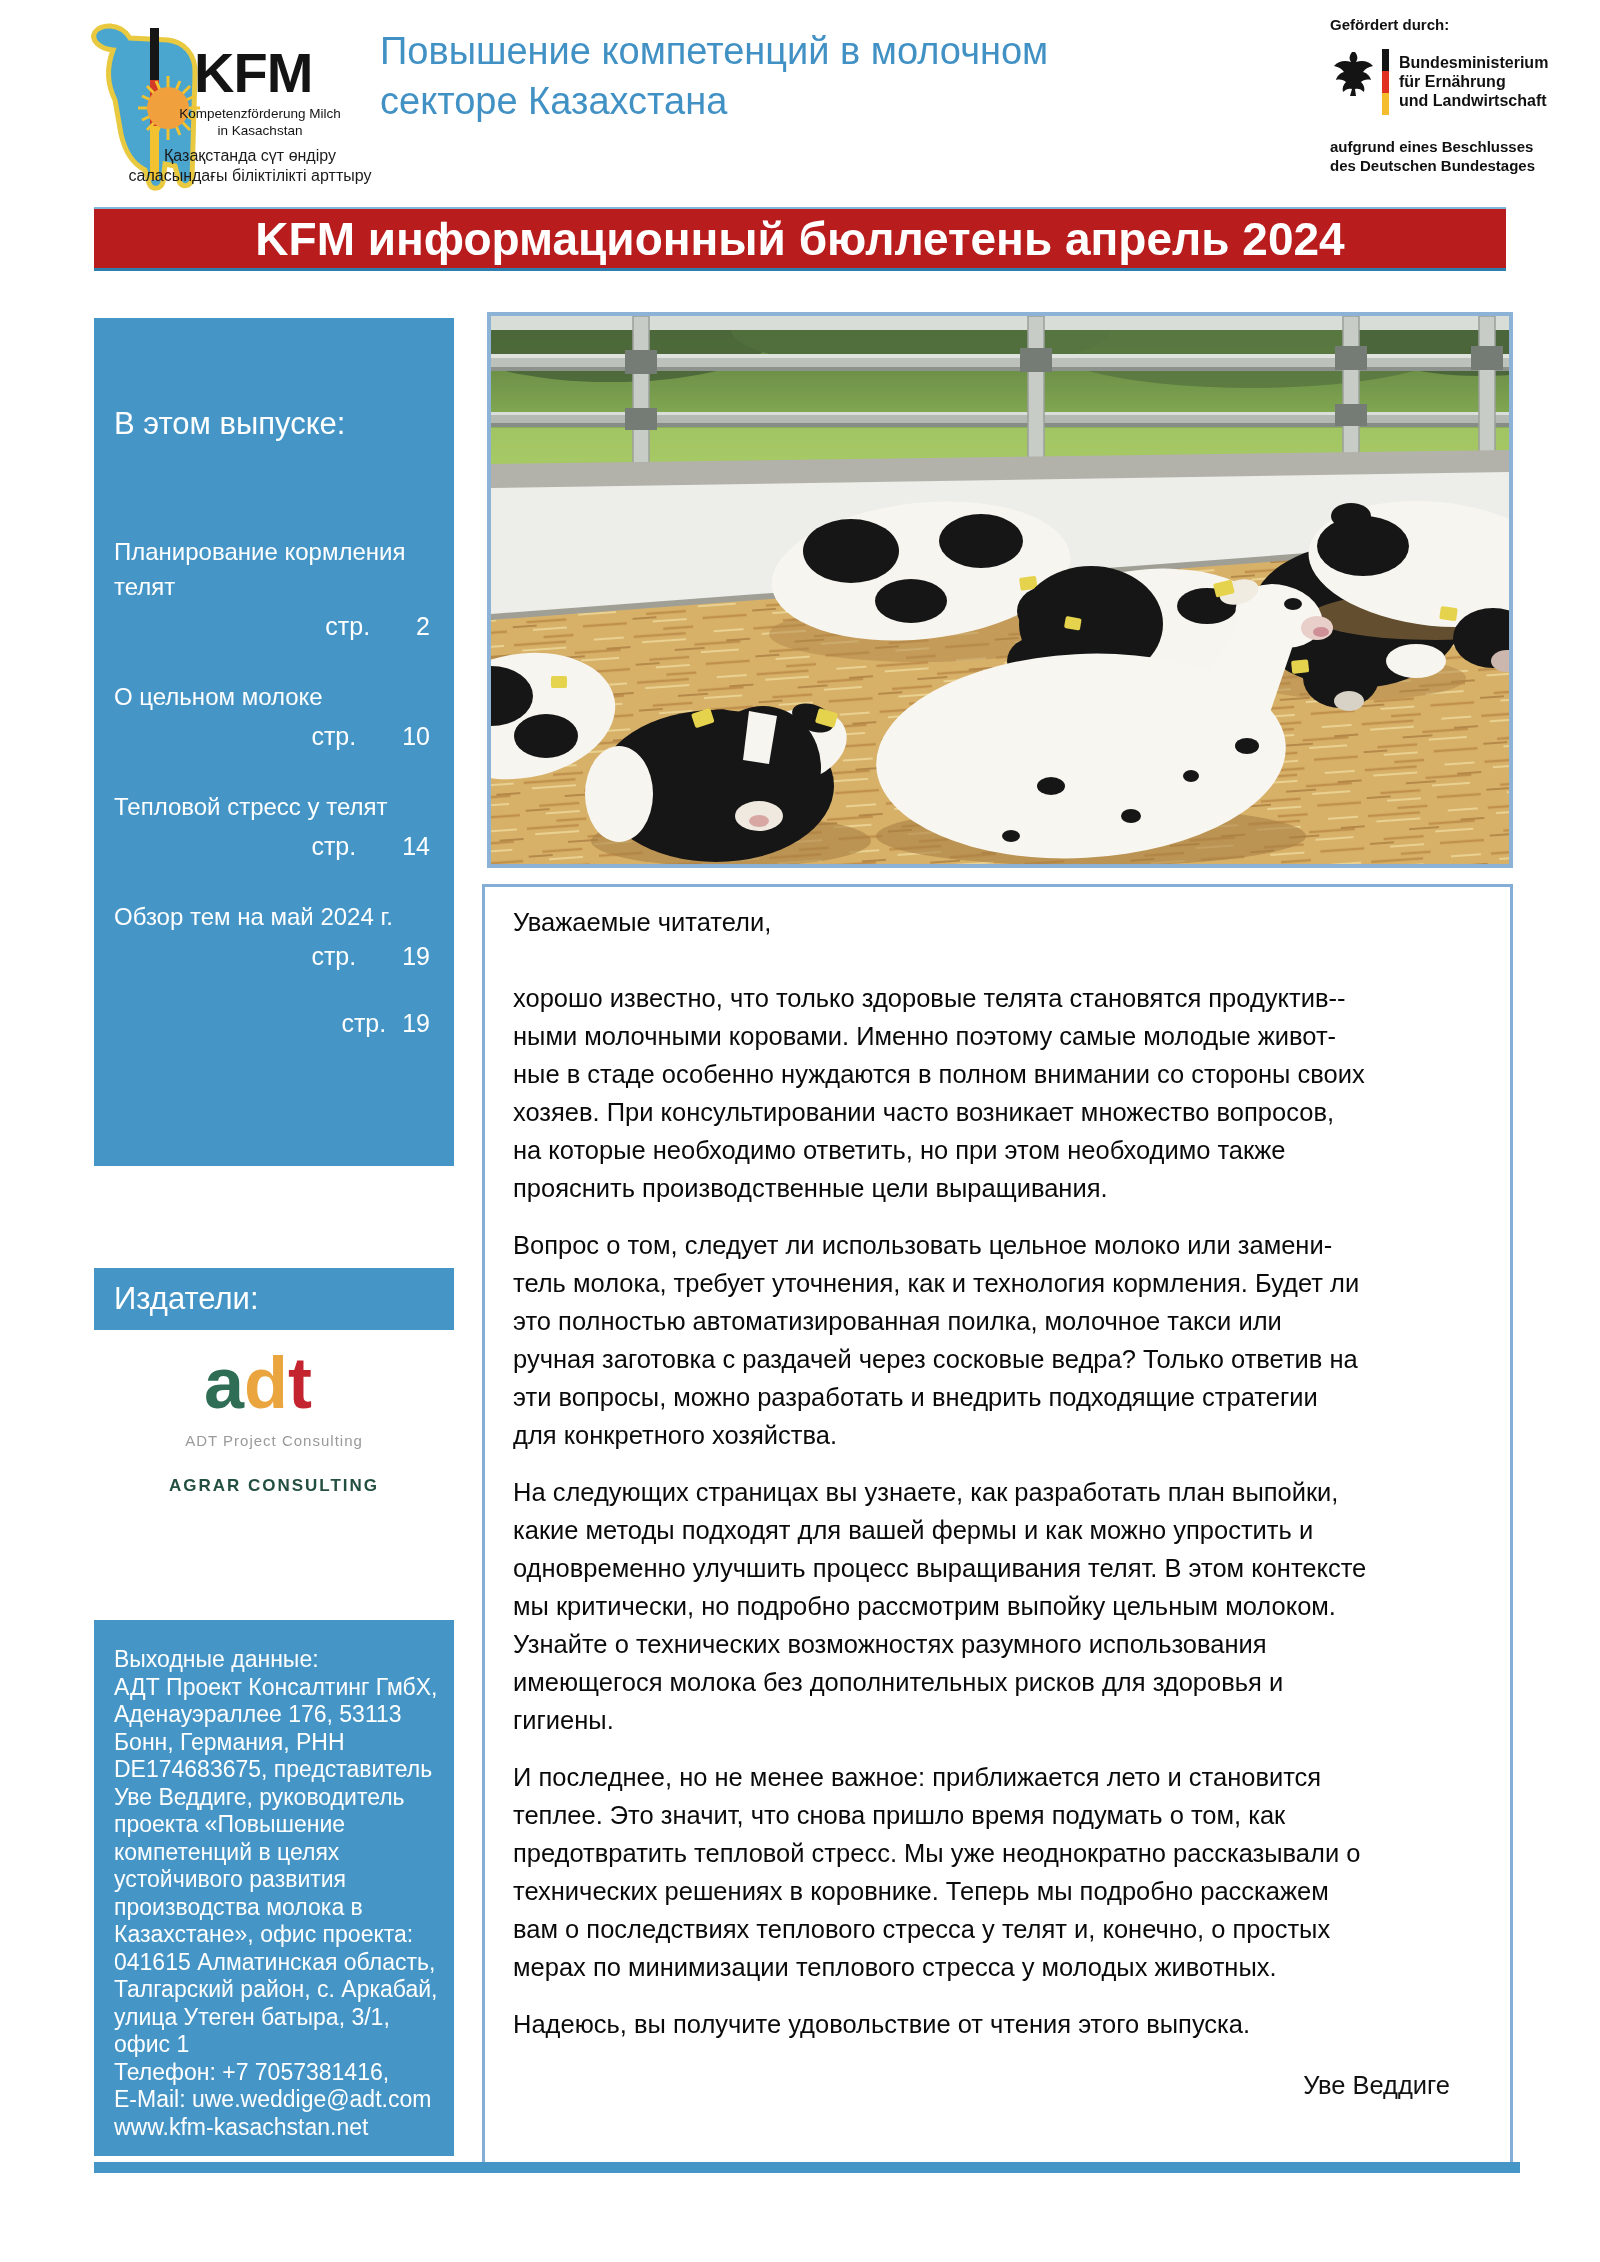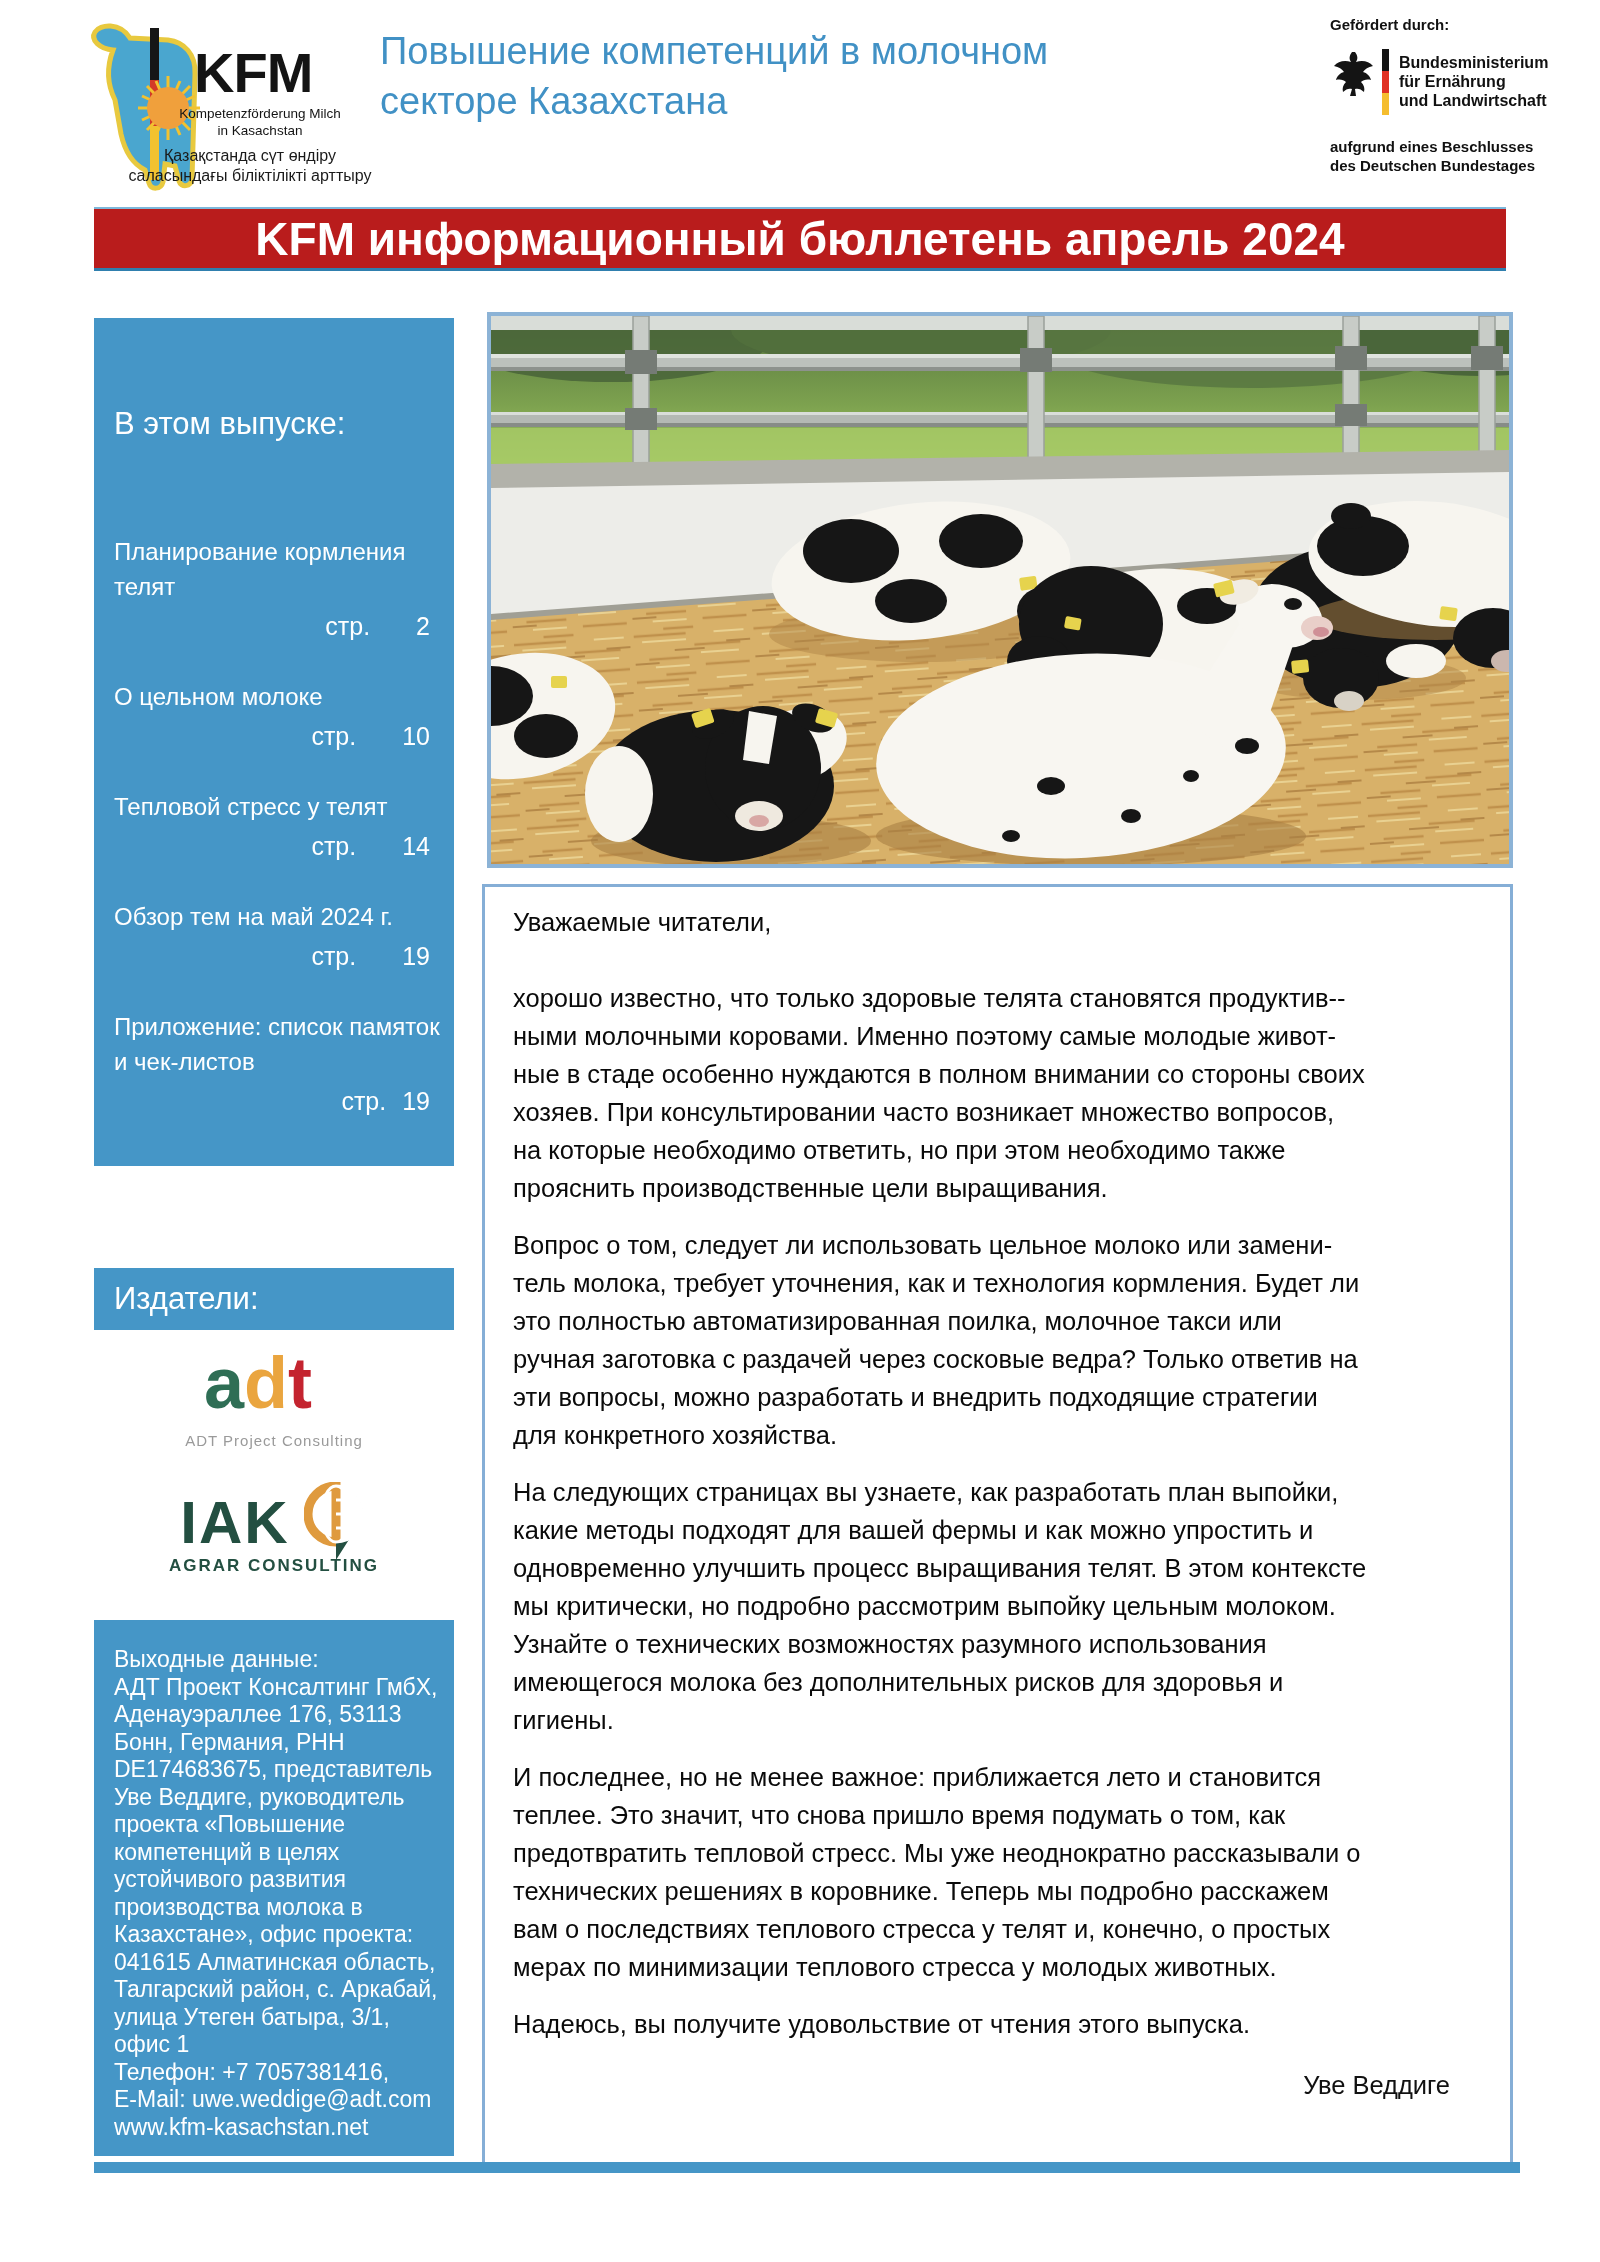--- a/index.html
+++ b/index.html
@@ -141,22 +141,20 @@
 
   <div class="toc-item">
     <div class="toc-title">Обзор тем на май 2024 г.</div>
     <div class="toc-page">
       <span>стр.</span>
       <span>19</span>
     </div>
   </div>
 
   <div class="toc-item">
-    <div class="toc-title">Приложение: список памяток
-и чек-листов</div>
     <div class="toc-page tight">
       <span>стр.</span>
       <span>19</span>
     </div>
   </div>
 </div>
 
 <div class="abs bluebox" id="publishers-box">
   <div id="publishers-heading">Издатели:</div>
 </div>
@@ -164,31 +162,20 @@
 <div class="abs" id="adt-logo">
   <svg width="200" height="84" viewBox="0 0 200 84">
     <text x="30" y="66" font-size="72" font-weight="bold" letter-spacing="0">
       <tspan fill="#2f6e55">a</tspan><tspan fill="#eaa53f">d</tspan><tspan fill="#c4242f">t</tspan>
     </text>
   </svg>
   <div id="adt-caption">ADT Project Consulting</div>
 </div>
 
 <div class="abs" id="iak-logo">
-  <div id="iak-row">
-    <span id="iak-name">IAK</span>
-    <svg width="64" height="80" viewBox="0 0 64 80">
-      <path d="M32,4 A28,28 0 0 0 32,60 Z" fill="none" stroke="#df9a3e" stroke-width="9"></path>
-      <path d="M32,4 A28,28 0 0 1 60,32 A28,28 0 0 1 32,60 L32,78 L46,56 A28,28 0 0 0 32,4 Z" fill="#234f41"></path>
-      <path d="M32,4 A28,28 0 0 1 32,60 M32,4 A14,28 0 0 1 32,60 M32,4 A14,28 0 0 0 32,60" fill="none" stroke="#fff" stroke-width="3"></path>
-      <line x1="32" y1="18" x2="58" y2="18" stroke="#fff" stroke-width="3"></line>
-      <line x1="32" y1="32" x2="60" y2="32" stroke="#fff" stroke-width="3"></line>
-      <line x1="32" y1="46" x2="58" y2="46" stroke="#fff" stroke-width="3"></line>
-    </svg>
-  </div>
   <div id="iak-caption">AGRAR CONSULTING</div>
 </div>
 
 <div class="abs bluebox" id="imprint-box">
   <div id="imprint-text">Выходные данные:
 АДТ Проект Консалтинг ГмбХ,
 Аденауэраллее 176, 53113
 Бонн, Германия, РНН
 DE174683675, представитель
 Уве Веддиге, руководитель

